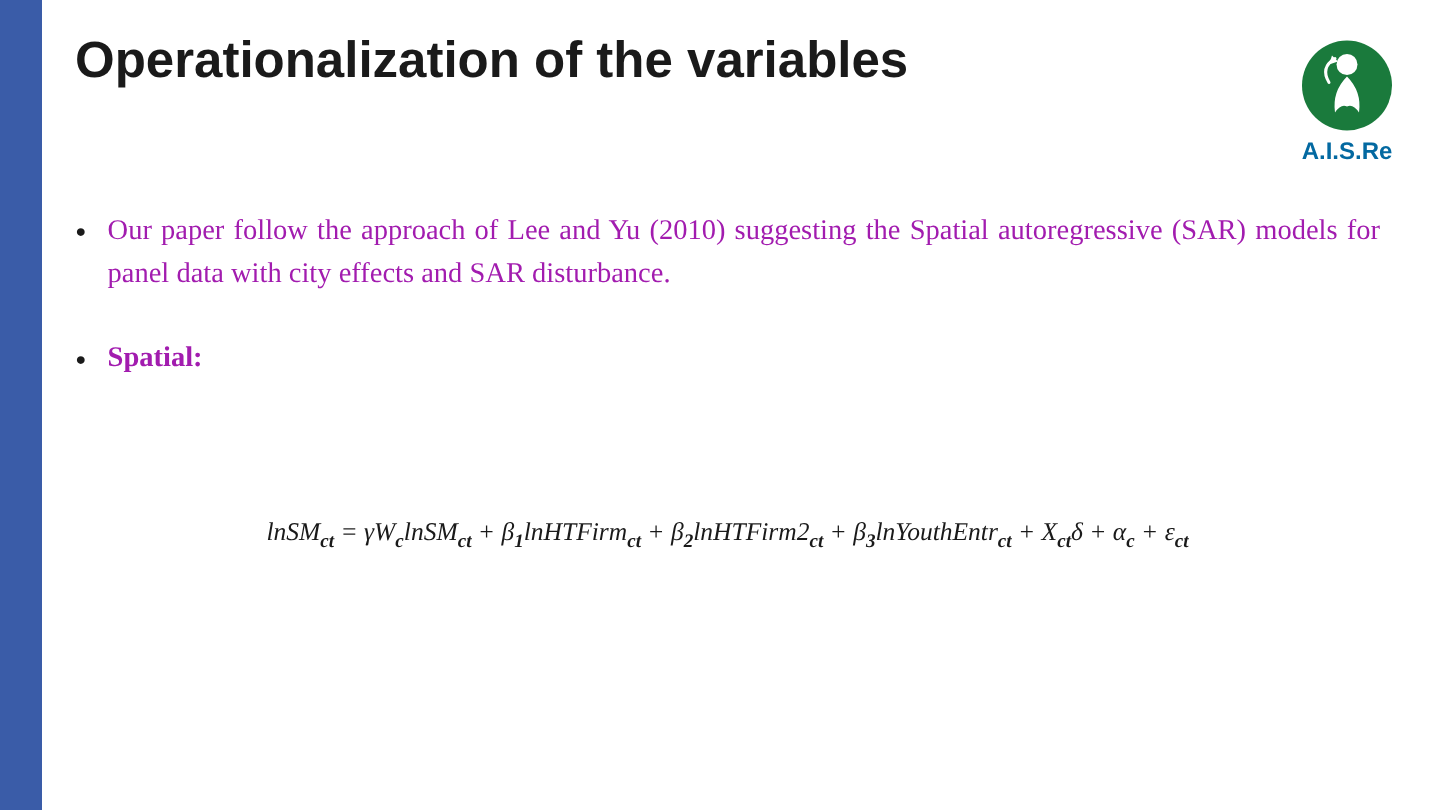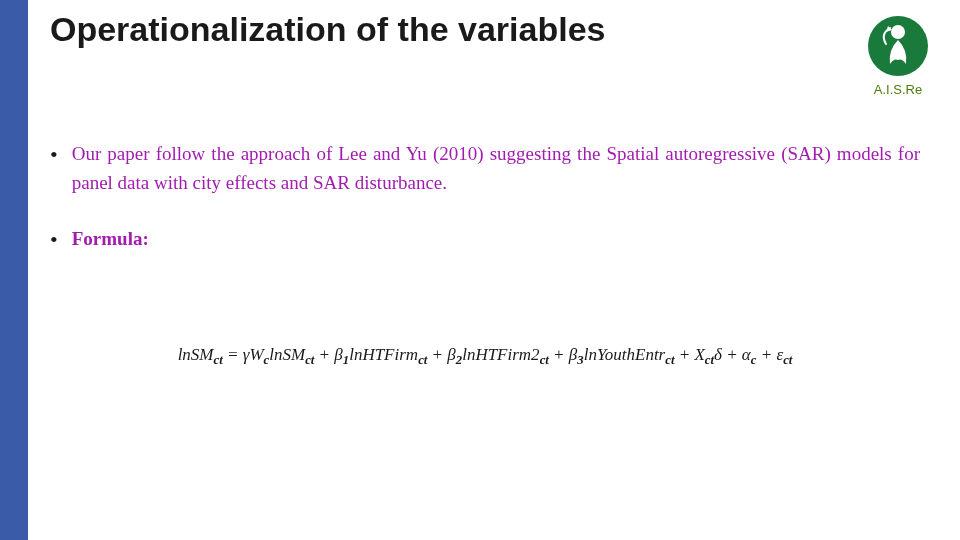--- a/index.html
+++ b/index.html
@@ -26,21 +26,21 @@
       left: 0;
       top: 0;
       width: 28px;
       height: 540px;
       background: #3a5ca8;
     }
 
     
     .header {
       position: absolute;
-      top: 9px;
+      top: 20px;
       left: 50px;
       right: 30px;
       display: flex;
       align-items: flex-start;
       justify-content: space-between;
     }
 
     .title {
       font-family: Arial, sans-serif;
       font-size: 34px;
@@ -59,23 +59,23 @@
       margin-top: 5px;
     }
 
     .logo-circle {
       width: 64px;
       height: 64px;
     }
 
     .logo-text {
       font-family: Arial, sans-serif;
-      font-size: 13px;
-      font-weight: normal;
-      color: #4d7c0f;
+      font-size: 16px;
+      font-weight: bold;
+      color: #0369a1;
       margin-top: 4px;
     }
 
     
     .content {
       position: absolute;
       top: 140px;
       left: 50px;
       right: 40px;
     }
@@ -165,21 +165,21 @@
       <div class="bullet-text">
         Our paper follow the approach of Lee and Yu (2010) suggesting the Spatial
         autoregressive (SAR) models for panel data with city effects and SAR
         disturbance.
       </div>
     </div>
 
     <div class="bullet-item">
       <span class="bullet-dot">•</span>
       <div class="bullet-text">
-        <strong>Formula:</strong>
+        <strong>Spatial:</strong>
       </div>
     </div>
 
   </div>
 
   <div class="formula-section">
     <div class="formula-line">
       <span class="math">lnSM<sub>ct</sub> = γW<sub>c</sub>lnSM<sub>ct</sub> + β<sub>1</sub>lnHTFirm<sub>ct</sub> + β<sub>2</sub>lnHTFirm2<sub>ct</sub> + β<sub>3</sub>lnYouthEntr<sub>ct</sub> + X<sub>ct</sub>δ + α<sub>c</sub> + ε<sub>ct</sub></span>
     </div>
   </div>

